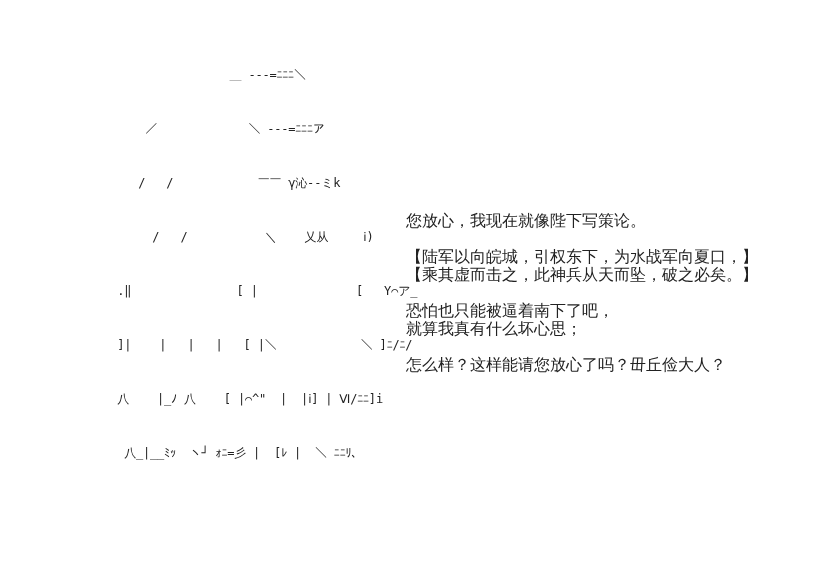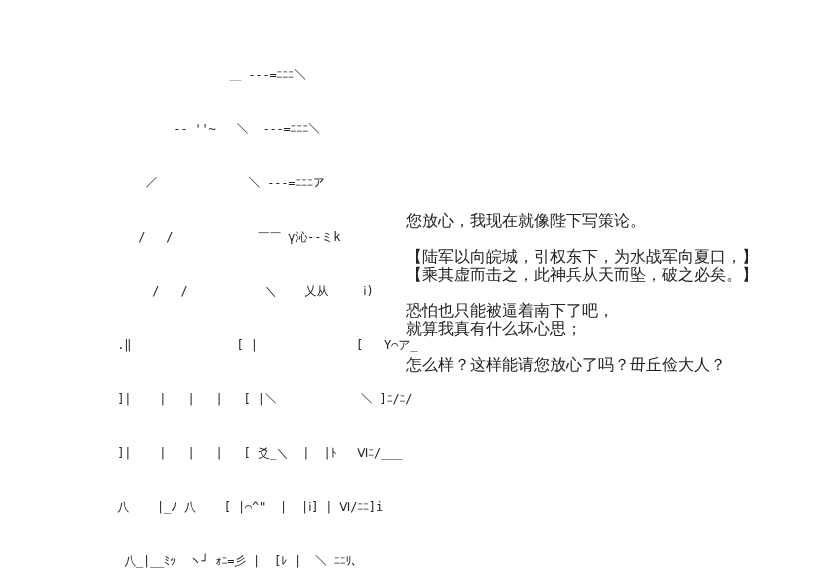--- a/index.html
+++ b/index.html
@@ -51,27 +51,25 @@
       height: 18px;
     }
   </style>
 </head>
 <body>
 
 <div class="page">
 
   <div class="aa">
     <span class="aa-line">                       ＿ -‐-=ﾆﾆﾆ＼</span>
-    <span class="aa-line">               -‐ ''~   ＼  ‐‐-=ﾆﾆﾆ＼</span>
     <span class="aa-line">           ／             ＼ ‐‐-=ﾆﾆﾆア</span>
     <span class="aa-line">          /   /            ￣￣ γ沁‐‐ミk</span>
     <span class="aa-line">            /   /           ＼    乂从     ⅰ)</span>
     <span class="aa-line">       .‖               [ |              [   Y⌒ア_</span>
     <span class="aa-line">       ]|    |   |   |   [ |＼            ＼ ]ﾆ/ﾆ/</span>
-    <span class="aa-line">       ]|    |   |   |   [ 爻_＼  |  |ﾄ   Ⅵﾆ/___</span>
     <span class="aa-line">       八    |_ﾉ 八    [ |⌒^"  |  |ⅰ] | Ⅵ/ﾆﾆ]i</span>
     <span class="aa-line">        八_|__ﾐｯ  ヽ┘ ｫﾆ=彡 |  [ﾚ |  ＼ ﾆﾆﾘ、</span>
     
     
     
     
     
     
     
     

